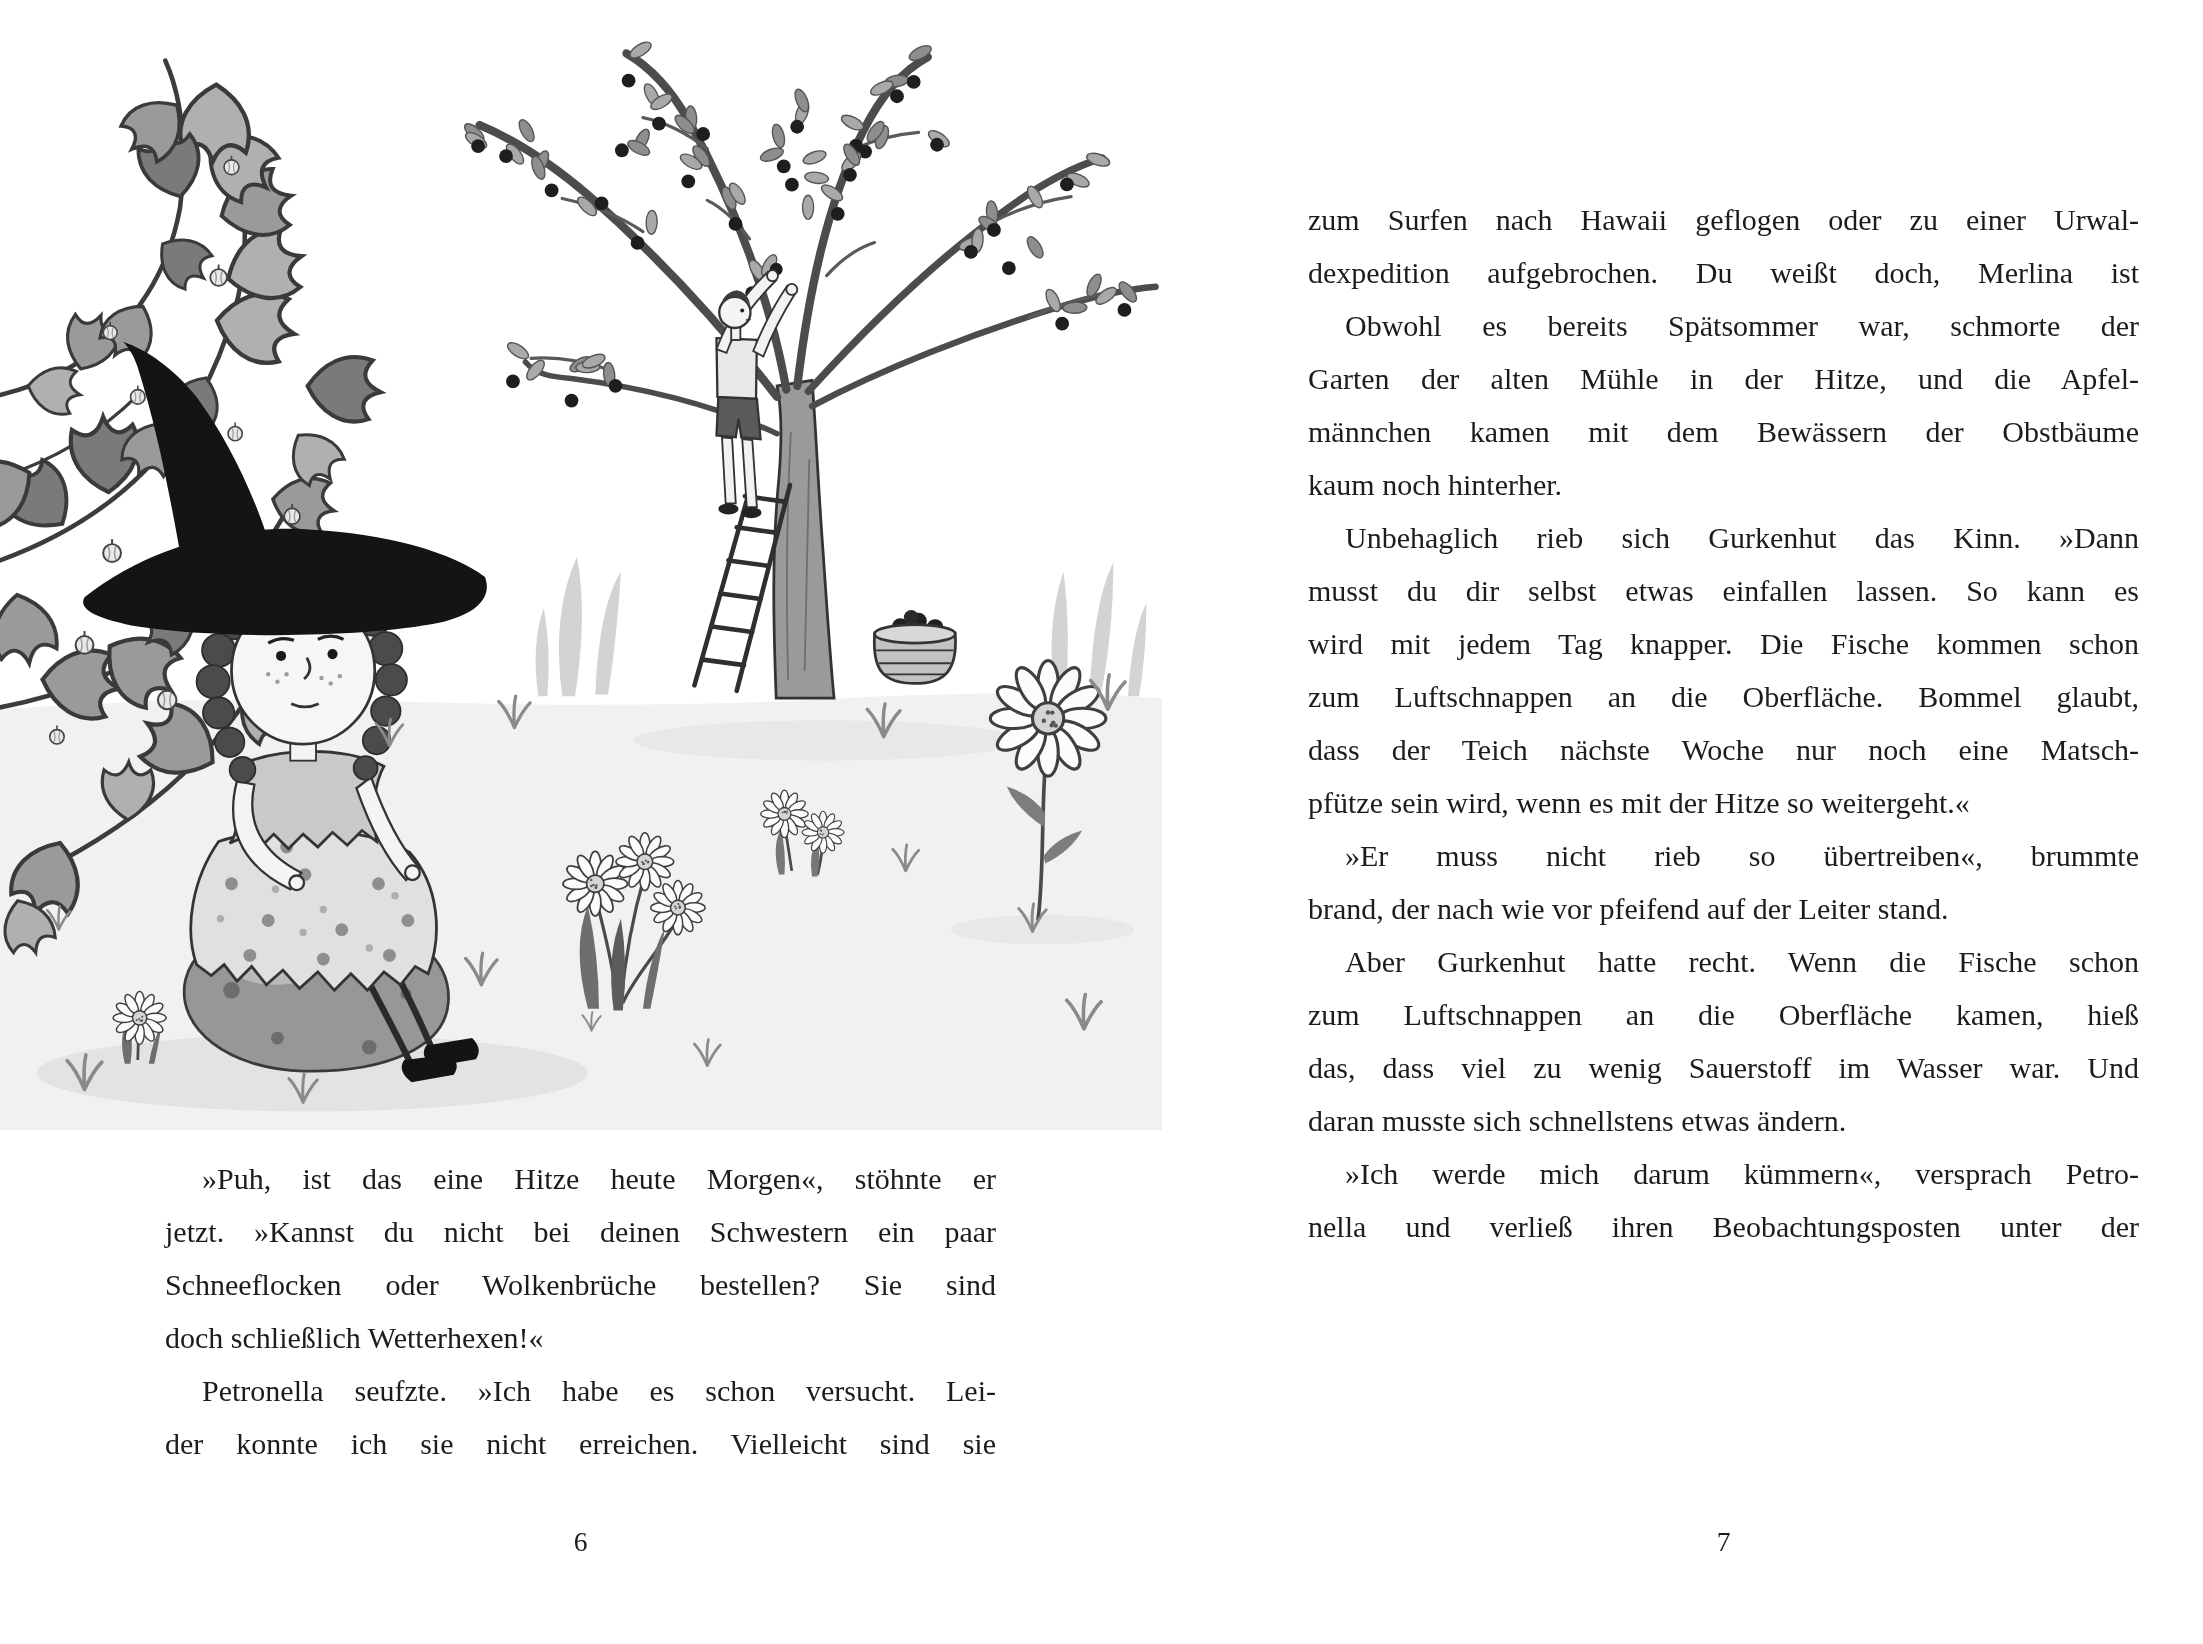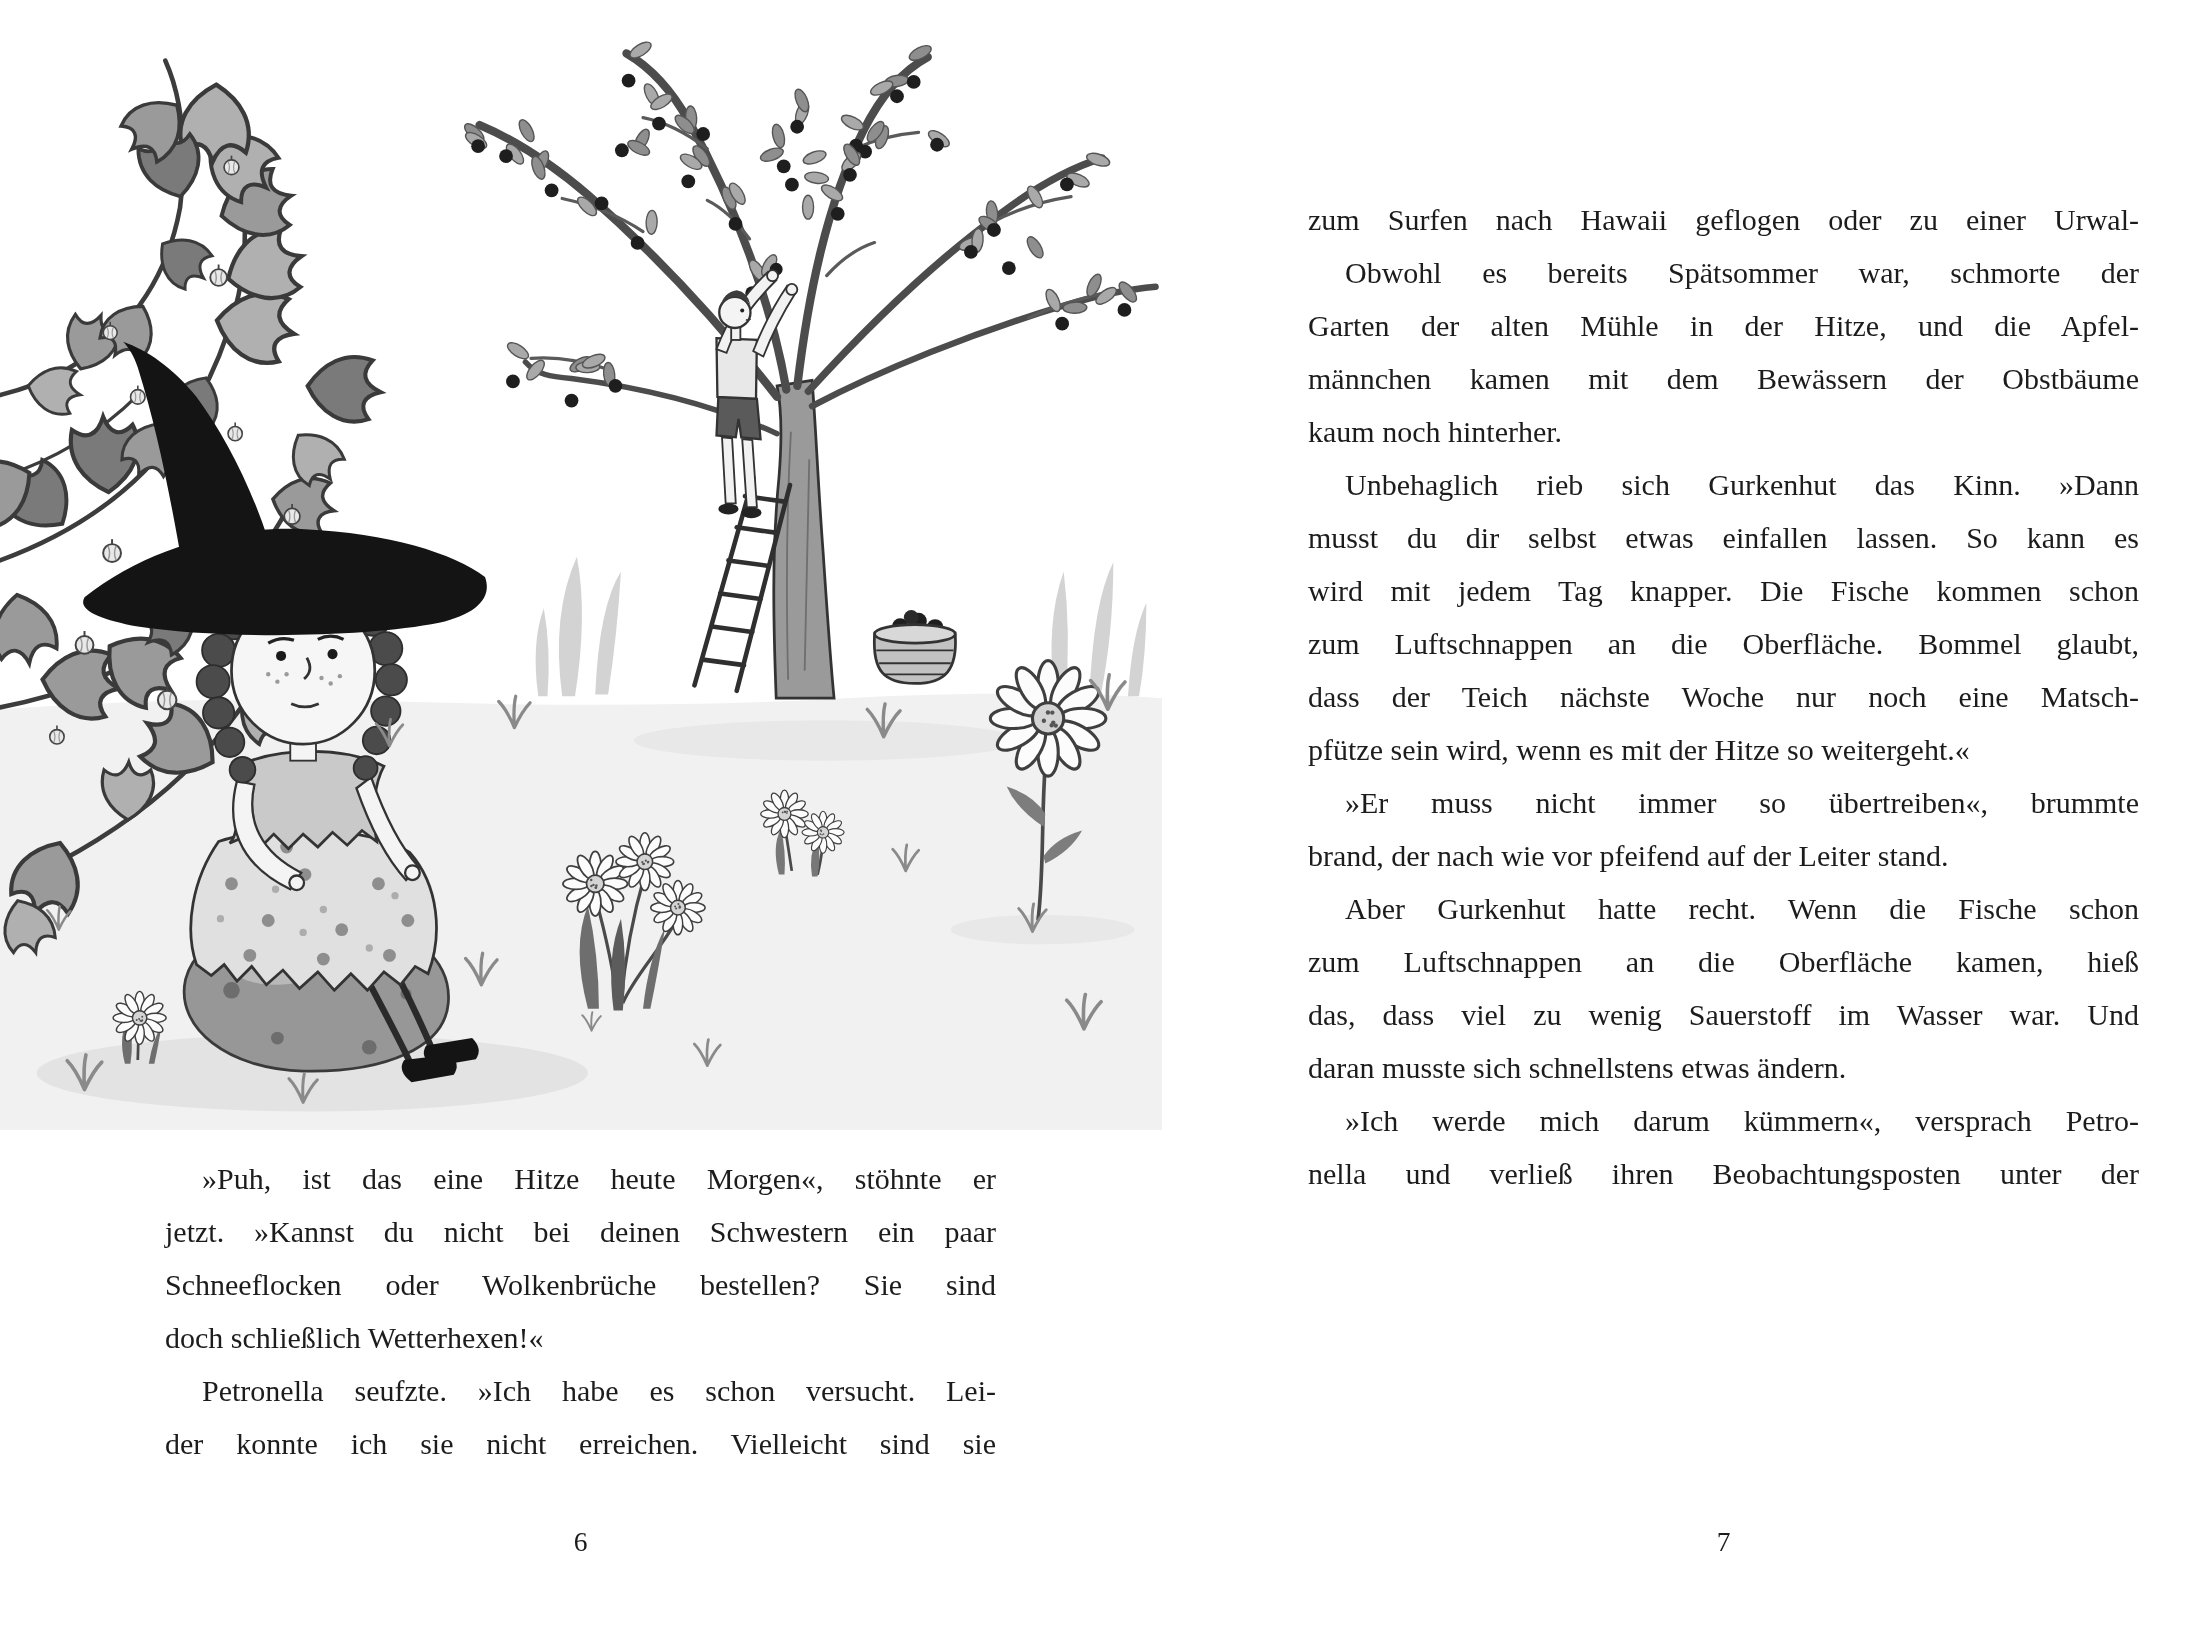--- a/index.html
+++ b/index.html
@@ -541,37 +541,38 @@
           <span class="line">der konnte ich sie nicht erreichen. Vielleicht sind sie</span>
         </p>
       </div>
     <div class="pagenum left-num">6</div>
   </section>
 
   <section class="page right">
     <div class="textcol right-col" id="right-text">
         <p class="para">
           <span class="line">zum Surfen nach Hawaii geflogen oder zu einer Urwal-</span>
+          <span class="line">dexpedition aufgebrochen. Du weißt doch, Merlina ist</span>
         </p>
         <p class="para indent">
           <span class="line">Obwohl es bereits Spätsommer war, schmorte der</span>
           <span class="line">Garten der alten Mühle in der Hitze, und die Apfel-</span>
           <span class="line">männchen kamen mit dem Bewässern der Obstbäume</span>
           <span class="line no-just">kaum noch hinterher.</span>
         </p>
         <p class="para indent">
           <span class="line">Unbehaglich rieb sich Gurkenhut das Kinn. »Dann</span>
           <span class="line">musst du dir selbst etwas einfallen lassen. So kann es</span>
           <span class="line">wird mit jedem Tag knapper. Die Fische kommen schon</span>
           <span class="line">zum Luftschnappen an die Oberfläche. Bommel glaubt,</span>
           <span class="line">dass der Teich nächste Woche nur noch eine Matsch-</span>
           <span class="line no-just">pfütze sein wird, wenn es mit der Hitze so weitergeht.«</span>
         </p>
         <p class="para indent">
-          <span class="line">»Er muss nicht immer so übertreiben«, brummte</span>
+          <span class="line">»Er muss nicht rieb so übertreiben«, brummte</span>
           <span class="line no-just">brand, der nach wie vor pfeifend auf der Leiter stand.</span>
         </p>
         <p class="para indent">
           <span class="line">Aber Gurkenhut hatte recht. Wenn die Fische schon</span>
           <span class="line">zum Luftschnappen an die Oberfläche kamen, hieß</span>
           <span class="line">das, dass viel zu wenig Sauerstoff im Wasser war. Und</span>
           <span class="line no-just">daran musste sich schnellstens etwas ändern.</span>
         </p>
         <p class="para indent">
           <span class="line">»Ich werde mich darum kümmern«, versprach Petro-</span>

